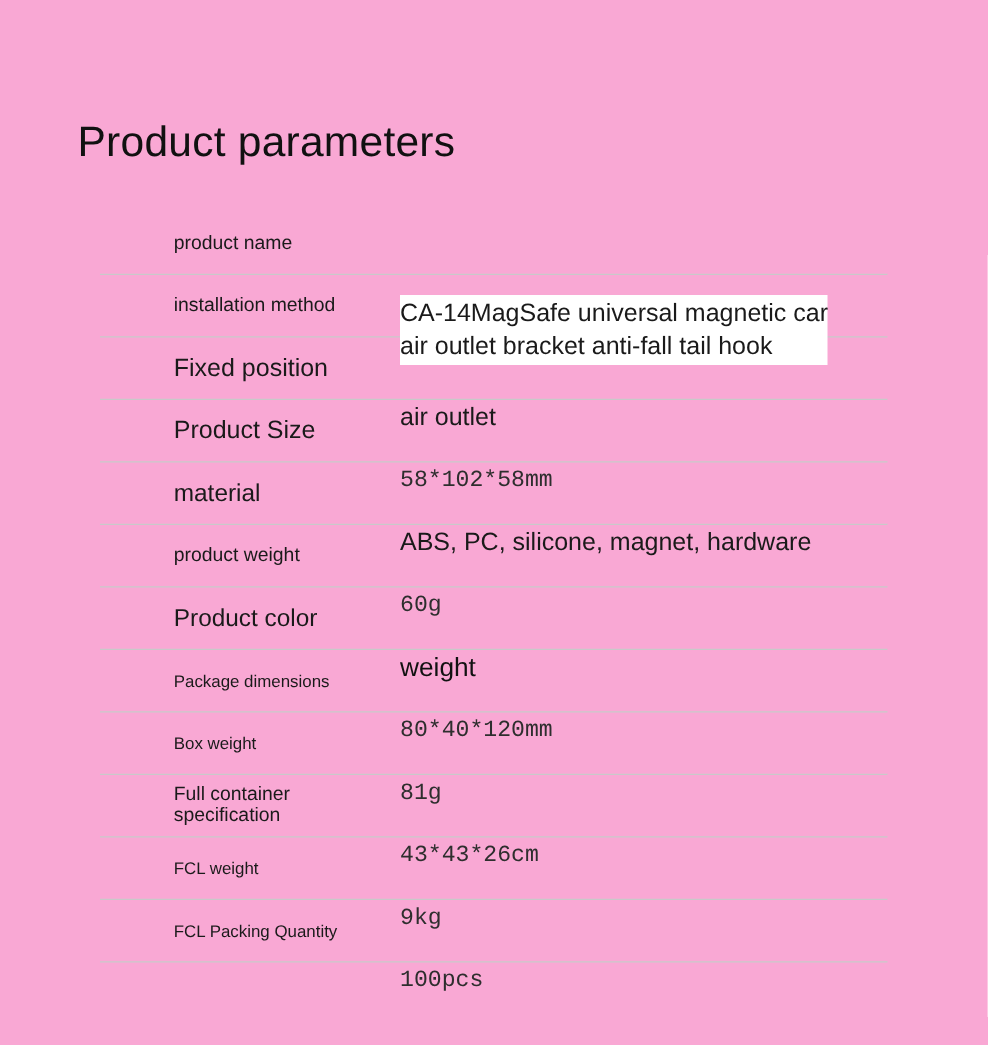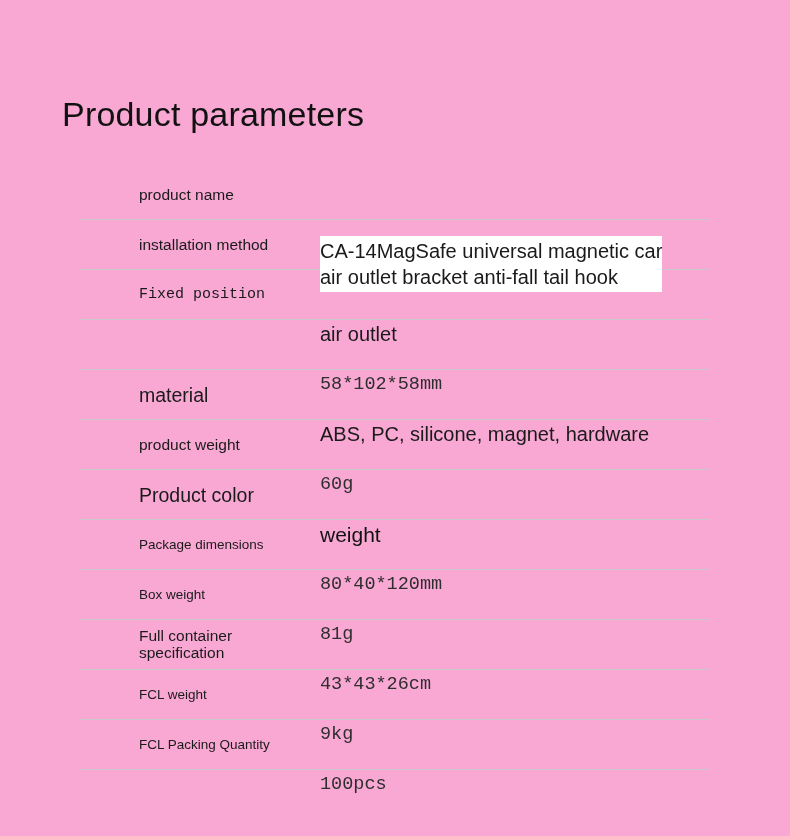--- a/index.html
+++ b/index.html
@@ -73,21 +73,21 @@
     transform: translateY(-50%);
     color: #2b2b2b;
     line-height: 1.18;
     white-space: pre-line;
     margin-top: 40px;
   }
 
   
   .lbl-xs { font-size: 13.5px; }
   .lbl-sm { font-size: 15.5px; }
-  .lbl-md { font-size: 15px; font-family: Liberation Mono, monospace; }
+  .lbl-md { font-size: 20px; }
   .lbl-lg { font-size: 19.5px; }
   .val-md { font-size: 18.5px; color: #2e2e2e; font-family: Liberation Mono, monospace; }
   .val-lg { font-size: 20px;  color: #1a1a1a; }
   .val-xl { font-size: 21px;  color: #111111; }
 
   
   .spec-row.row-overflow .spec-value {
     z-index: 3;
     background: #ffffff;
     padding: 2px 0 2px 0;
@@ -115,20 +115,21 @@
       </div>
       <div class="spec-row">
         <div class="spec-label lbl-sm">installation method</div>
         <div class="spec-value val-md"></div>
       </div>
       <div class="spec-row">
         <div class="spec-label lbl-md">Fixed position</div>
         <div class="spec-value val-lg">air outlet</div>
       </div>
       <div class="spec-row">
+        <div class="spec-label lbl-md">Product Size</div>
         <div class="spec-value val-md">58*102*58mm</div>
       </div>
       <div class="spec-row">
         <div class="spec-label lbl-lg">material</div>
         <div class="spec-value val-lg">ABS, PC, silicone, magnet, hardware</div>
       </div>
       <div class="spec-row">
         <div class="spec-label lbl-sm">product weight</div>
         <div class="spec-value val-md">60g</div>
       </div>

